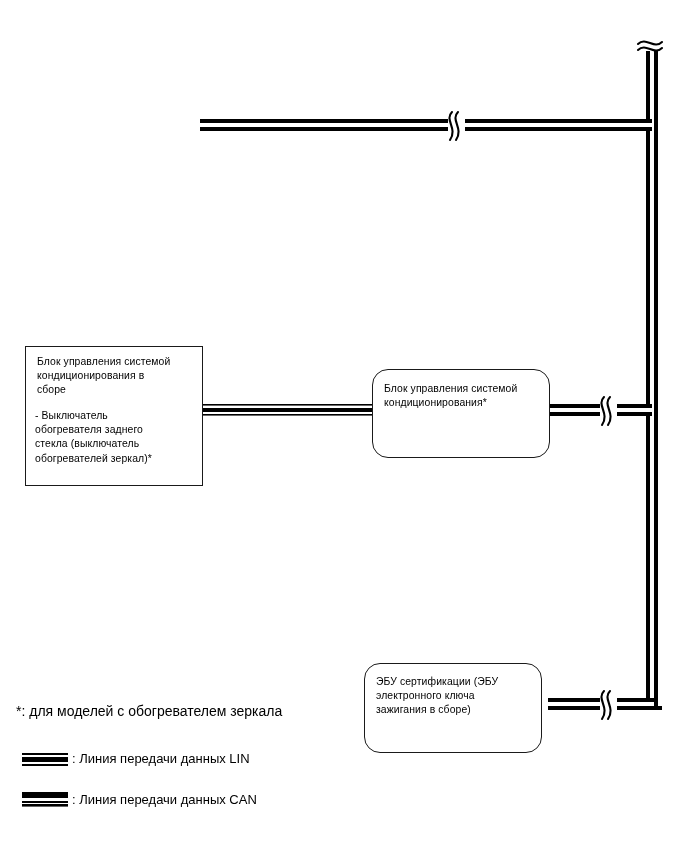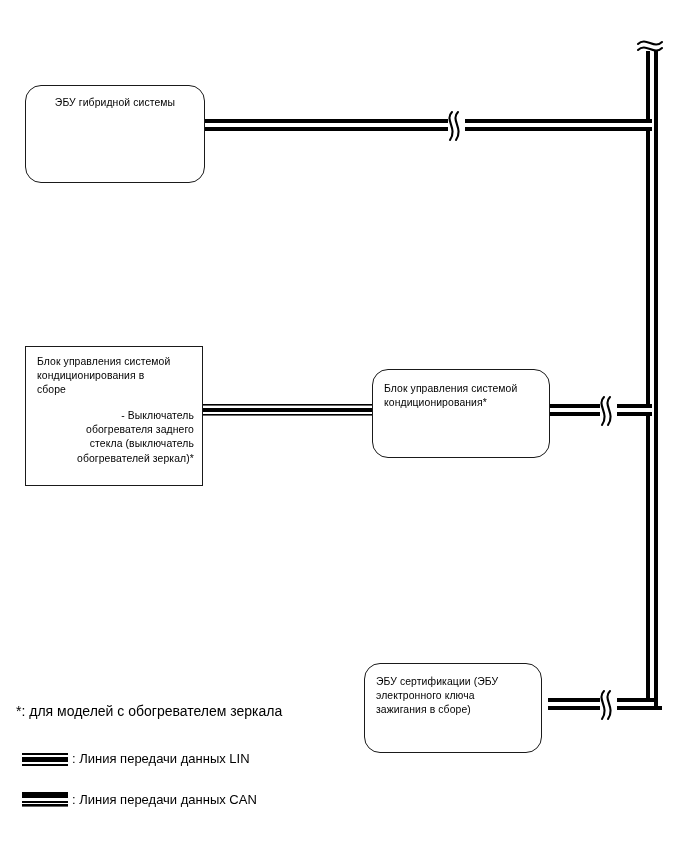--- a/index.html
+++ b/index.html
@@ -35,21 +35,20 @@
     right: 8px;
     top: 9px;
     font-size: 10.4px;
     line-height: 14.2px;
     letter-spacing: 0.1px;
     white-space: pre-line;
     color: #000000;
   }
   .node-label.sub {
     top: auto;
-    text-align: right;
   }
 
   
   
   .line { position: absolute; }
 
   .can-h {
     height: 12px;
     background:
       linear-gradient(#000 0 0) 0 0 / 100% 4.2px no-repeat,
@@ -165,23 +164,20 @@
     <path d="M18 8 C10 16, 24 24, 16 36" stroke="#000" stroke-width="2.1" fill="none" stroke-linecap="round"></path>
     <path d="M12 8 C4 16, 18 24, 10 36" stroke="#000" stroke-width="2.1" fill="none" stroke-linecap="round"></path>
   </svg>
 
   <svg class="brk" style="left:630px; top:26px;" width="46" height="34" viewBox="0 0 46 34">
     <rect x="10" y="8" width="26" height="17" fill="#ffffff"></rect>
     <path d="M8 18 C16 10, 24 24, 32 16" stroke="#000" stroke-width="2.1" fill="none" stroke-linecap="round"></path>
     <path d="M8 24 C16 16, 24 30, 32 22" stroke="#000" stroke-width="2.1" fill="none" stroke-linecap="round"></path>
   </svg>
 
-  <div class="node rounded" style="left:25px; top:85px; width:180px; height:98px;">
-    <div class="node-label" style="text-align:center; left:8px; right:8px; top:10px;">ЭБУ гибридной системы</div>
-  </div>
 
   <div class="node square" style="left:25px; top:346px; width:178px; height:140px;">
     <div class="node-label" style="top:8px;">Блок управления системой
 кондиционирования в
 сборе</div>
     <div class="node-label sub" style="top:62px; left:9px;">- Выключатель
 обогревателя заднего
 стекла (выключатель
 обогревателей зеркал)*</div>
   </div>

